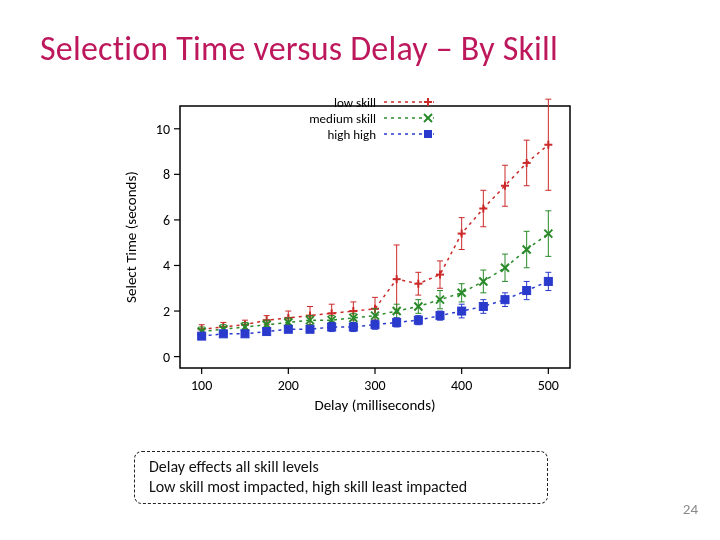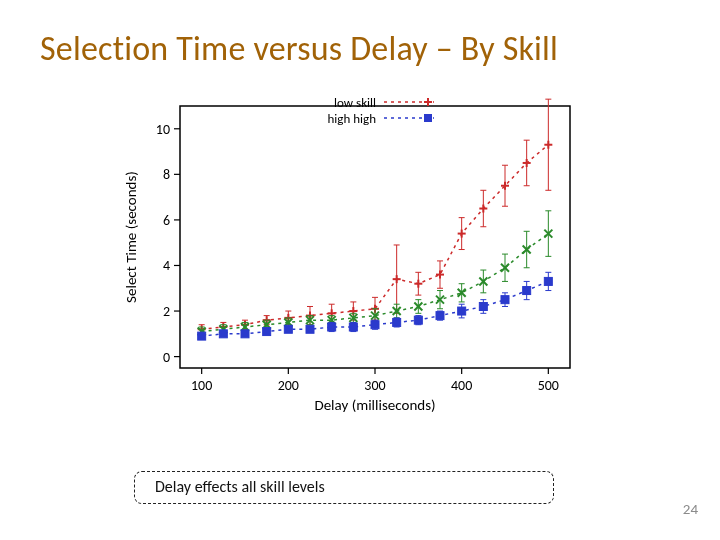--- a/index.html
+++ b/index.html
@@ -18,37 +18,37 @@
     height: 540px;
     position: relative;
   }
   .title {
     position: absolute;
     top: 28px;
     left: 40px;
     right: 40px;
     font-size: 34px;
     font-weight: 400;
-    color: #a16207;
+    color: #be185d;
     letter-spacing: 0.2px;
   }
   .chart-wrap {
     position: absolute;
     top: 88px;
     left: 118px;
     width: 480px;
     height: 340px;
     background: #fff;
   }
   .note-box {
     position: absolute;
     bottom: 36px;
     left: 134px;
     width: 384px;
-    padding: 5px 14px 6px 20px;
+    padding: 5px 14px 6px 14px;
     border: 1.5px dashed #222;
     border-radius: 8px;
     font-size: 16px;
     line-height: 1.25;
     color: #111;
   }
   .page-num {
     position: absolute;
     right: 22px;
     bottom: 22px;
@@ -351,27 +351,36 @@
     <div class="legend">
       <div class="legend-row">
         <span class="legend-label">low skill</span>
         <span class="legend-swatch" id="sw-low"><svg width="54" height="14">
               <line x1="2" y1="7" x2="52" y2="7" stroke="#cc2a2a" stroke-width="1.5" stroke-dasharray="3 4"></line>
               <line x1="42" y1="7" x2="50" y2="7" stroke="#cc2a2a" stroke-width="2"></line>
               <line x1="46" y1="3" x2="46" y2="11" stroke="#cc2a2a" stroke-width="2"></line>
             </svg></span>
       </div>
       <div class="legend-row">
+        <span class="legend-label">medium skill</span>
+        <span class="legend-swatch" id="sw-med"><svg width="54" height="14">
+              <line x1="2" y1="7" x2="52" y2="7" stroke="#2a8a2a" stroke-width="1.5" stroke-dasharray="3 4"></line>
+              <line x1="42" y1="3" x2="50" y2="11" stroke="#2a8a2a" stroke-width="2"></line>
+              <line x1="42" y1="11" x2="50" y2="3" stroke="#2a8a2a" stroke-width="2"></line>
+            </svg></span>
+      </div>
+      <div class="legend-row">
         <span class="legend-label">high high</span>
         <span class="legend-swatch" id="sw-high"><svg width="54" height="14">
               <line x1="2" y1="7" x2="52" y2="7" stroke="#2a3acc" stroke-width="1.5" stroke-dasharray="3 4"></line>
               <rect x="42" y="3" width="8" height="8" fill="#2a3acc"></rect>
             </svg></span>
       </div>
     </div>
   </div>
 
   <div class="note-box">
     <div>Delay effects all skill levels</div>
+    <div>Low skill most impacted, high skill least impacted</div>
   </div>
 
   <div class="page-num">24</div>
 </div>
 
 </body></html>

